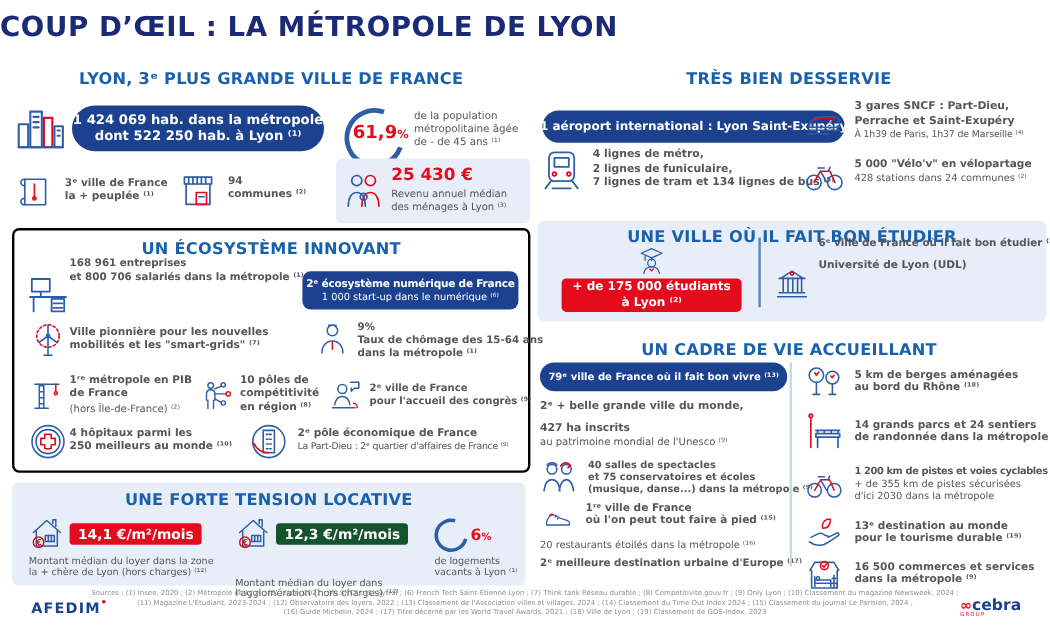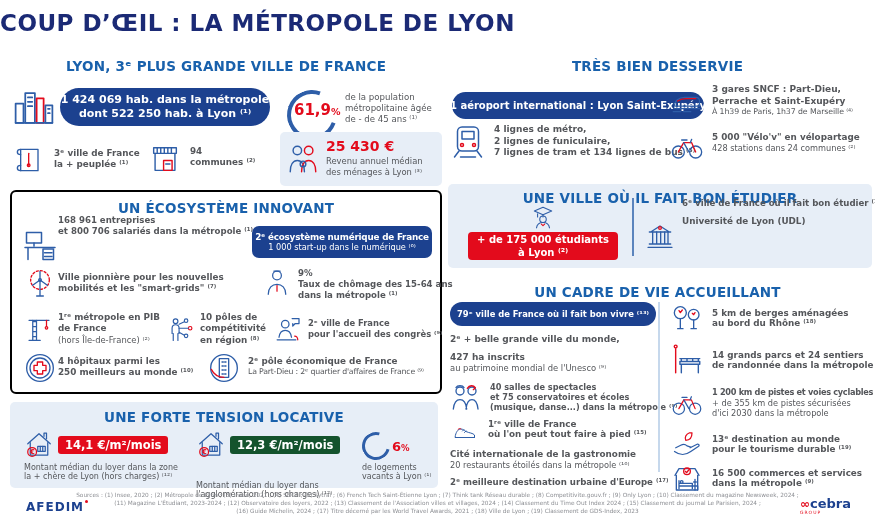--- a/index.html
+++ b/index.html
@@ -381,21 +381,20 @@
           <path d="M5 37h38"></path>
           <path d="M19 24l3-3M23 27l3-3"></path>
           <path d="M10 21c2-2 4-3 6-1" class="r"></path>
         </svg>
     </span>
     <span class="st" style="font-size:8.8px">1ʳᵉ ville de France
 où l'on peut tout faire à pied ⁽¹⁵⁾</span>
   </div>
 
   <div class="t" style="margin-top:6px">
-    <span class="st nw">Cité internationale de la gastronomie</span>
     <span class="su nw" style="font-size:8.2px">20 restaurants étoilés dans la métropole ⁽¹⁶⁾</span>
   </div>
 
   <div class="t" style="margin-top:6px">
     <span class="st nw" style="font-size:8.6px">2ᵉ meilleure destination urbaine d'Europe ⁽¹⁷⁾</span>
   </div>
 </div>
 
 <div class="abs" style="left:658px;top:302px;width:1.5px;height:170px;background:#c6d8ec"></div>
 

